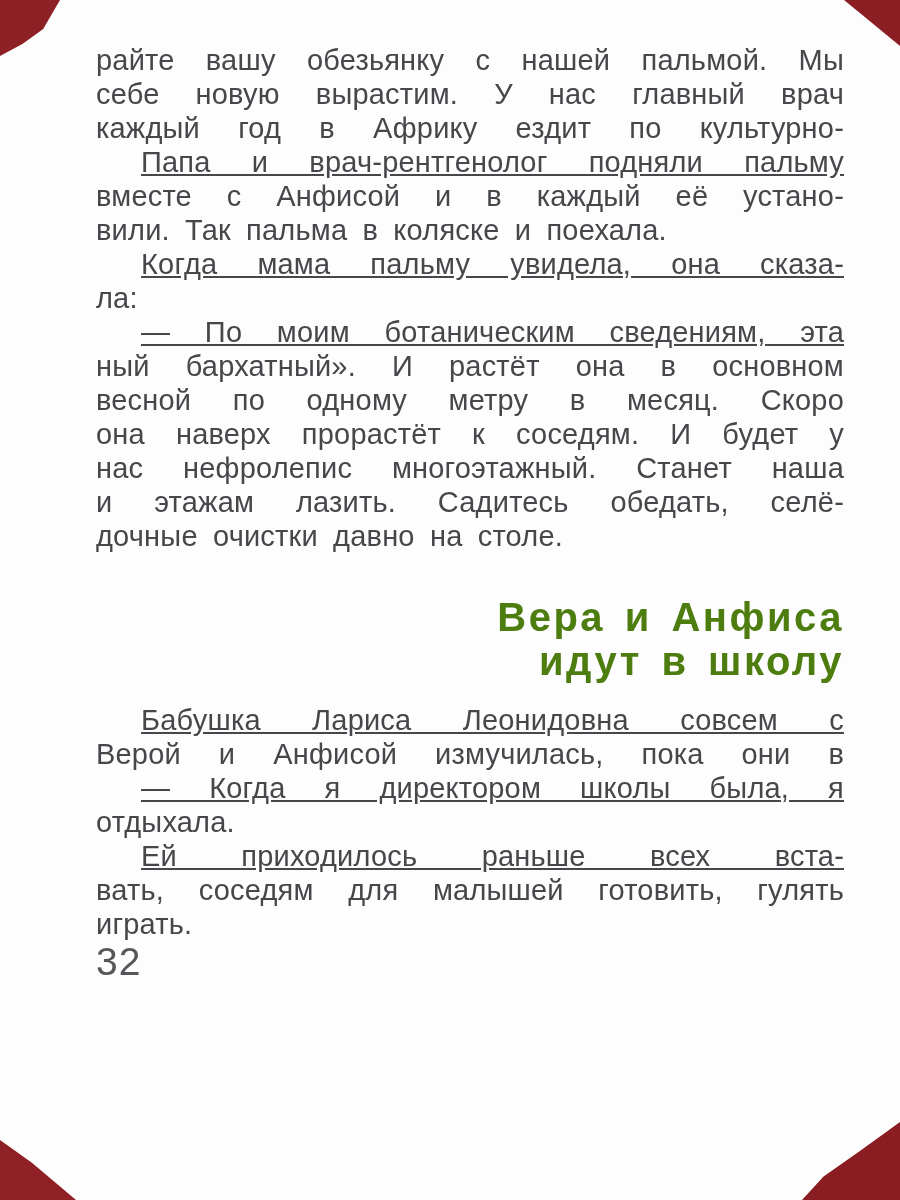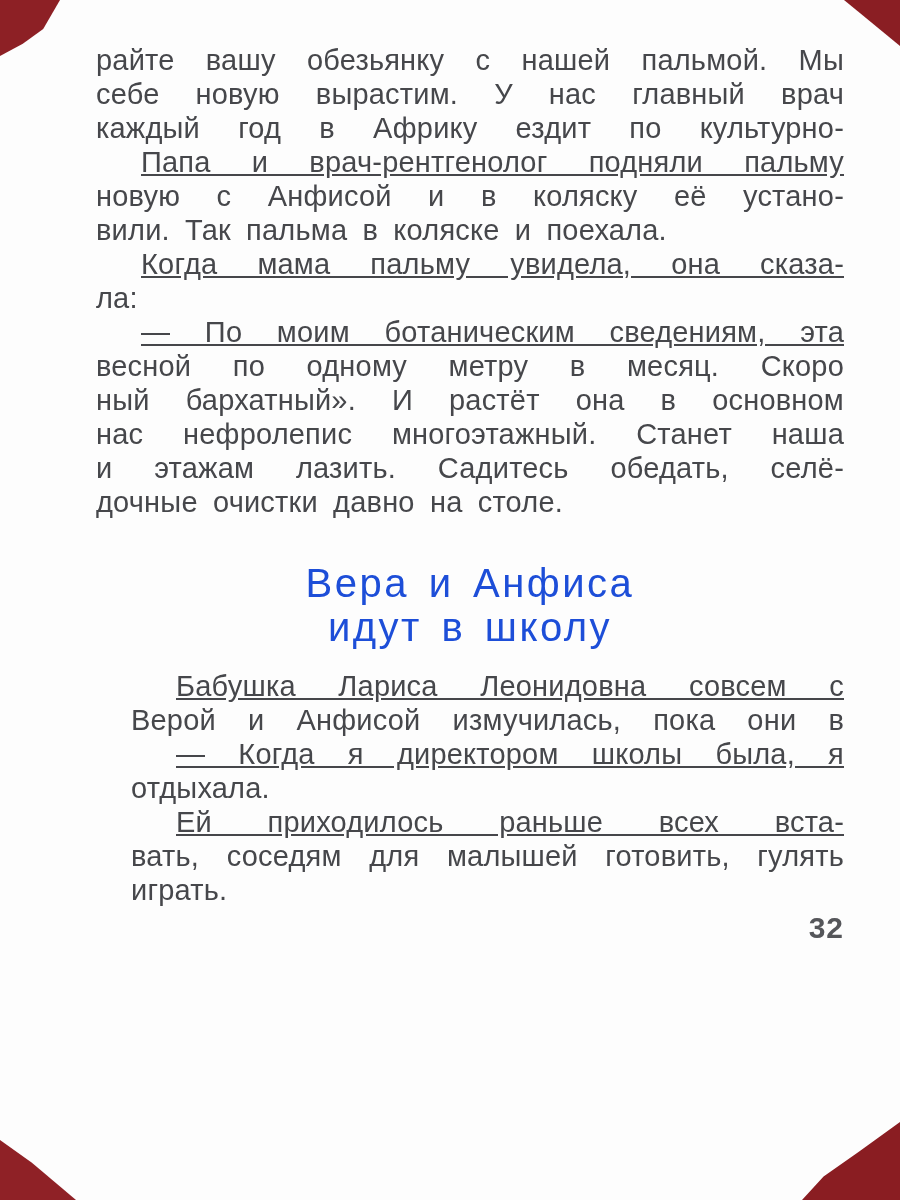--- a/index.html
+++ b/index.html
@@ -28,38 +28,37 @@
   .line.just {
     white-space: normal;
     text-align: justify;
     text-align-last: justify;
     word-spacing: 2px;
   }
   .line.ind { text-indent: 45px; text-decoration: underline; }
 
   .heading {
     margin-top: 42px;
-    text-align: center;
-    color: #1d4ed8;
-    font-weight: normal;
+    text-align: right;
+    color: #4d7c0f;
+    font-weight: bold;
     font-size: 40px;
     line-height: 44px;
     letter-spacing: 2.5px;
     word-spacing: 6px;
   }
-  .block2 { margin-top: 20px; margin-left: 35px; }
+  .block2 { margin-top: 20px; }
 
   .page-number {
     margin-top: 4px;
-    text-align: right;
-    font-size: 30px;
+    text-align: left;
+    font-size: 39px;
     line-height: 34px;
     color: #55565a;
     letter-spacing: 1px;
-    font-weight: bold;
   }
 
   .corner { position: absolute; background: #8d2025; }
   .corner.tl { left: 0; top: 0; width: 60px; height: 56px;
     clip-path: polygon(0 0, 100% 0, 72% 52%, 38% 78%, 0 100%); }
   .corner.tr { right: 0; top: 0; width: 56px; height: 46px;
     clip-path: polygon(0 0, 100% 0, 100% 100%, 30% 30%); background: #8a1e23; }
   .corner.bl { left: 0; bottom: 0; width: 76px; height: 60px;
     clip-path: polygon(0 0, 42% 38%, 100% 100%, 0 100%); background: #8f2126; }
   .corner.br { right: 0; bottom: 0; width: 98px; height: 78px;
@@ -75,27 +74,28 @@
   <div class="corner bl"></div>
   <div class="corner br"></div>
 
   <div class="text-col">
 
     <div class="block1">
         <div class="line just">райте вашу обезьянку с нашей пальмой. Мы</div>
         <div class="line just">себе новую вырастим. У нас главный врач</div>
         <div class="line just">каждый год в Африку ездит по культурно-</div>
         <div class="line just ind">Папа и врач-рентгенолог подняли пальму</div>
-        <div class="line just">новую с Анфисой и в коляску её устано-</div>
+        <div class="line just">вместе с Анфисой и в каждый её устано-</div>
         <div class="line">вили. Так пальма в коляске и поехала.</div>
         <div class="line just ind">Когда мама пальму увидела, она сказа-</div>
         <div class="line">ла:</div>
         <div class="line just ind">— По моим ботаническим сведениям, эта</div>
+        <div class="line just">ный бархатный». И растёт она в основном</div>
         <div class="line just">весной по одному метру в месяц. Скоро</div>
-        <div class="line just">ный бархатный». И растёт она в основном</div>
+        <div class="line just">она наверх прорастёт к соседям. И будет у</div>
         <div class="line just">нас нефролепис многоэтажный. Станет наша</div>
         <div class="line just">и этажам лазить. Садитесь обедать, селё-</div>
         <div class="line">дочные очистки давно на столе.</div>
       </div>
 
     <div class="heading">
       <div>Вера и Анфиса</div>
       <div>идут в школу</div>
     </div>
 

